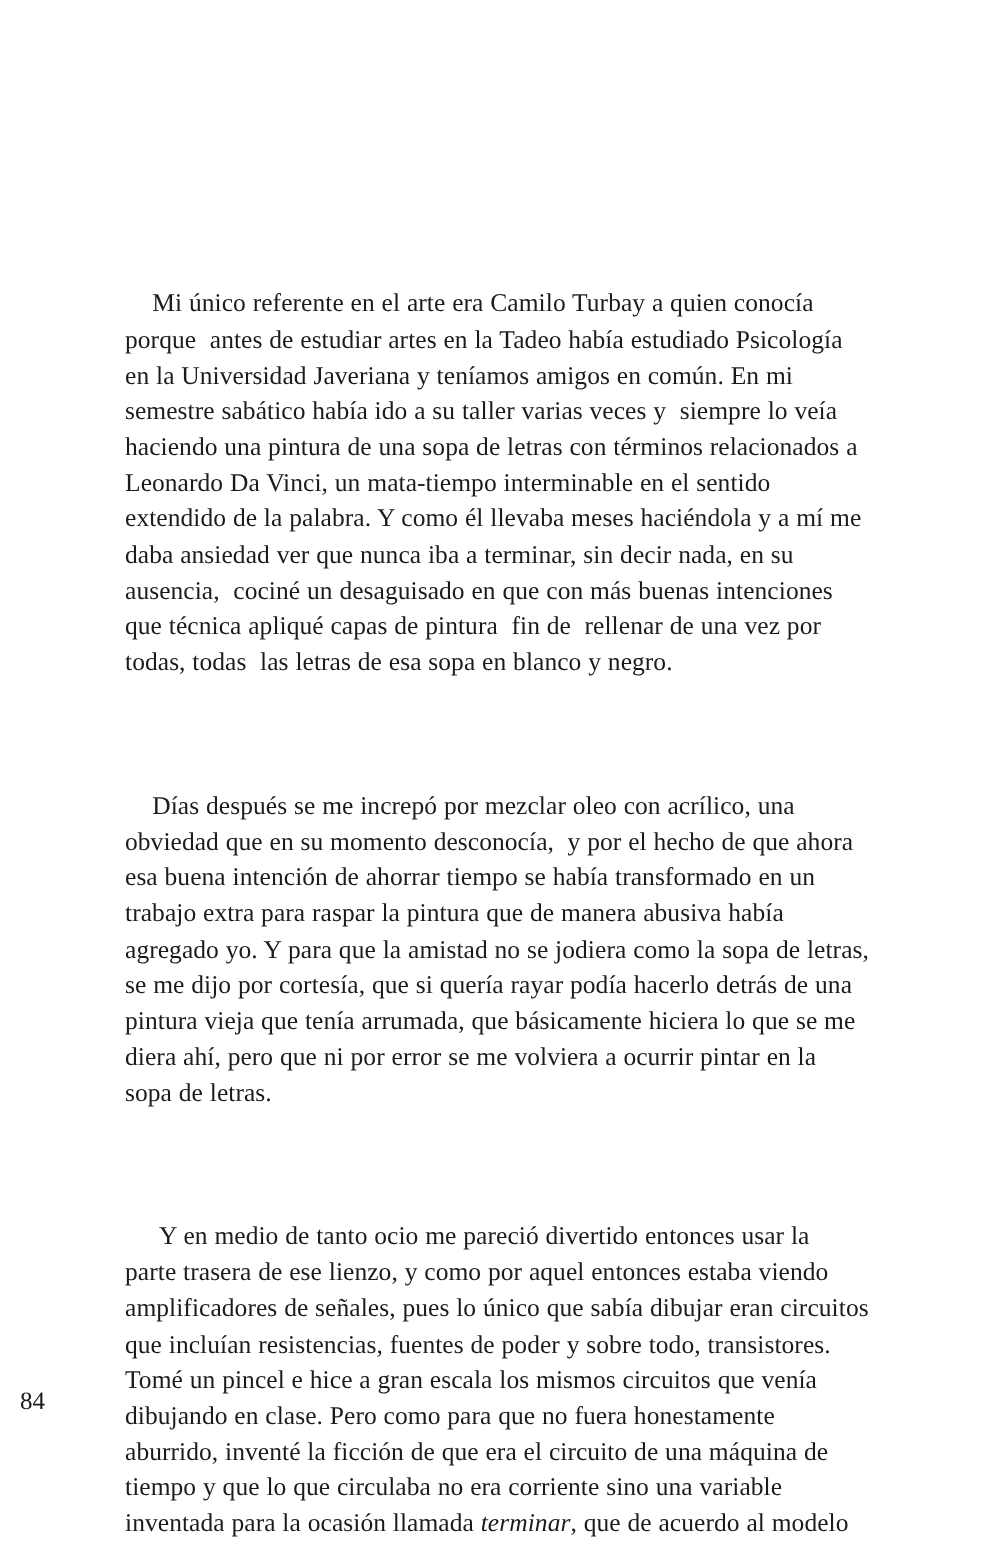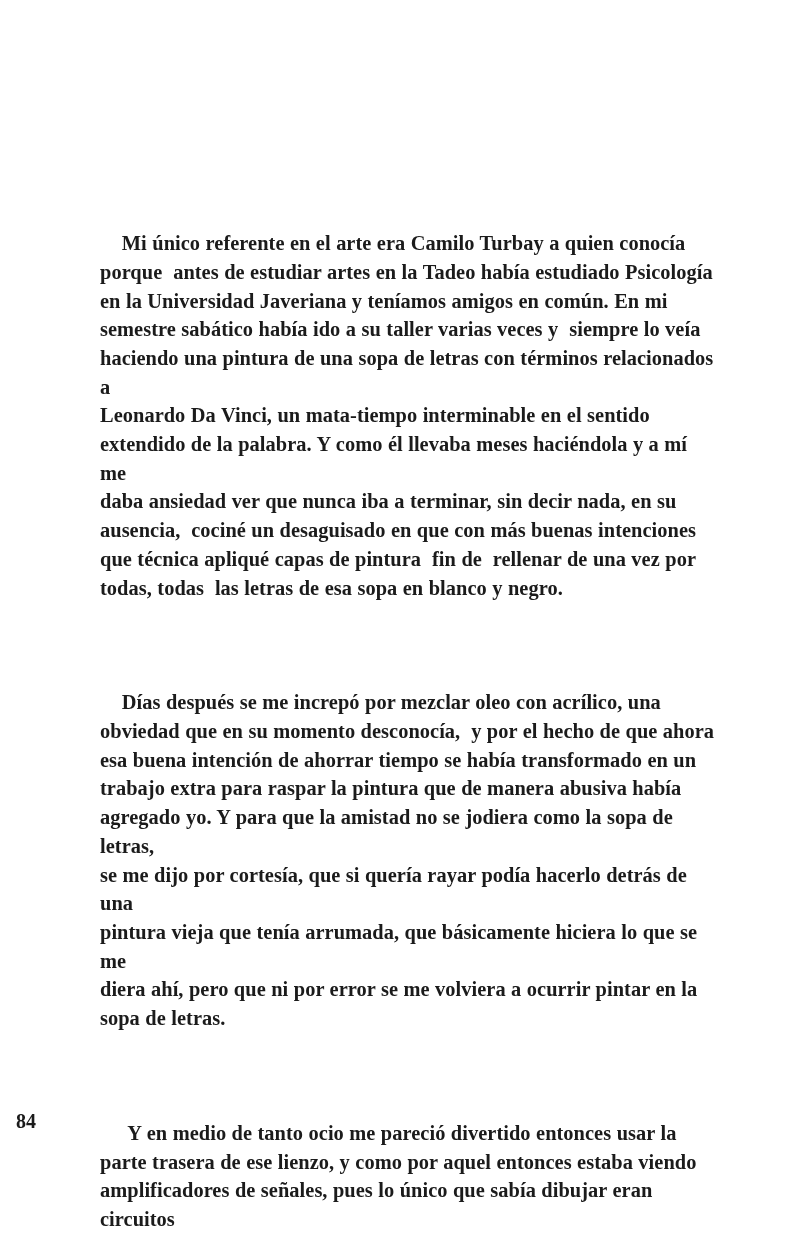--- a/index.html
+++ b/index.html
@@ -16,21 +16,20 @@
     -webkit-font-smoothing: antialiased;
     overflow: hidden;
   }
 
   .page {
     position: relative;
     width: 660px;
     height: 1236px;
     background: #ffffff;
     box-sizing: border-box;
-    font-weight: bold;
   }
 
   .text-block {
     position: absolute;
     left: 100px;
     top: 143px;
     width: 616px;
     font-size: 20.4px;
     line-height: 28.7px;
     text-align: left;

